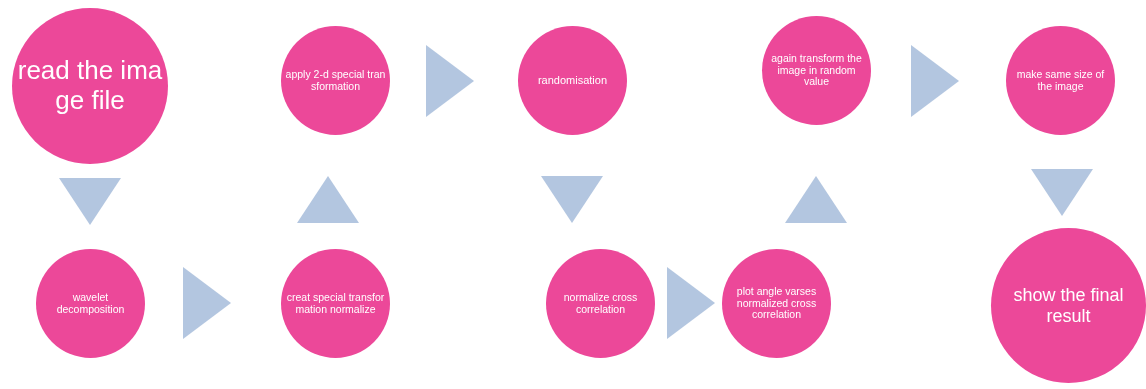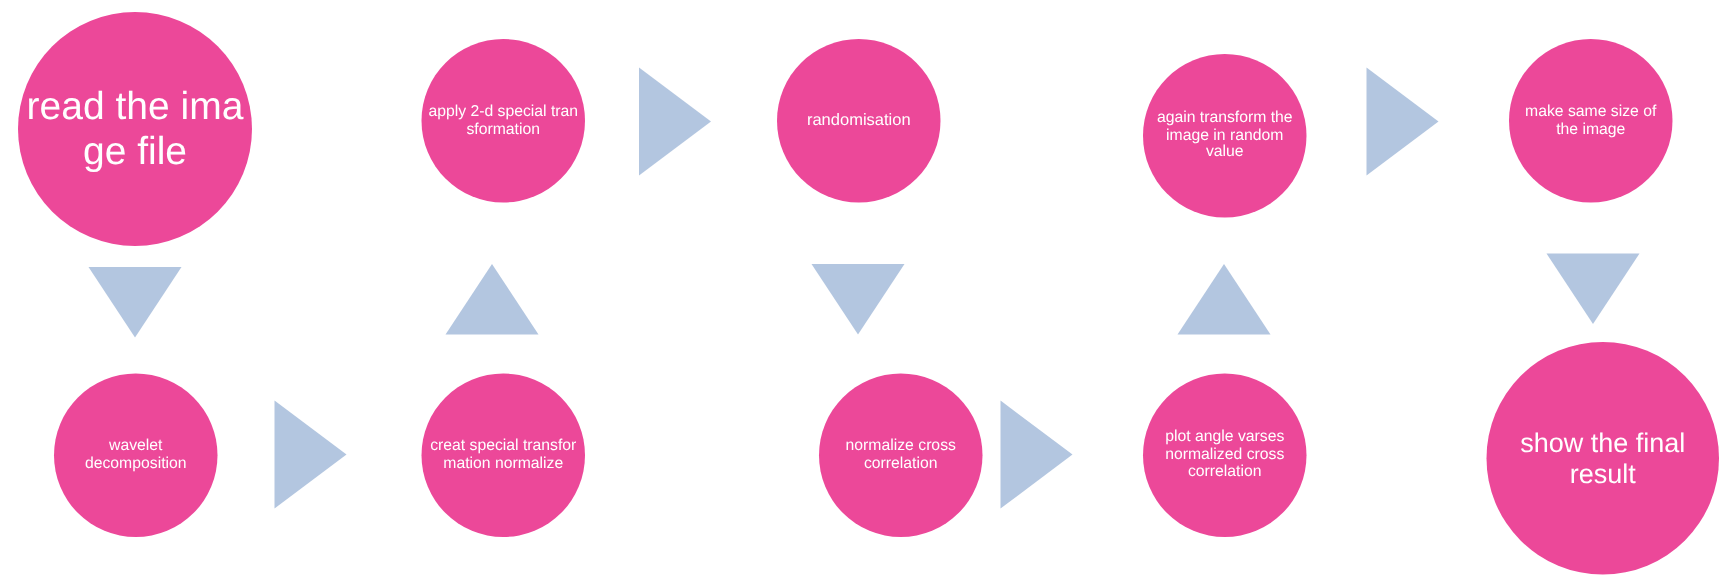--- a/index.html
+++ b/index.html
@@ -74,41 +74,41 @@
   </div>
 
   <div class="node small" style="left:281px; top:26px; width:109px; height:109px;">
     <span class="label">apply 2-d special transformation</span>
   </div>
 
   <div class="node medium" style="left:518px; top:26px; width:109px; height:109px; ">
     <span class="label" style="word-break:normal;">randomisation</span>
   </div>
 
-  <div class="node small" style="left:762px; top:36px; width:109px; height:109px;">
+  <div class="node small" style="left:762px; top:16px; width:109px; height:109px;">
     <span class="label" style="word-break:normal;">again transform the image in random value</span>
   </div>
 
   <div class="node small" style="left:36px; top:249px; width:109px; height:109px;">
     <span class="label" style="word-break:normal;">wavelet decomposition</span>
   </div>
 
   <div class="node small" style="left:1006px; top:26px; width:109px; height:109px;">
     <span class="label" style="word-break:normal;">make same size of the image</span>
   </div>
 
   <div class="node small" style="left:281px; top:249px; width:109px; height:109px;">
     <span class="label">creat special transformation normalize</span>
   </div>
 
   <div class="node small" style="left:546px; top:249px; width:109px; height:109px;">
     <span class="label" style="word-break:normal;">normalize cross correlation</span>
   </div>
 
-  <div class="node small" style="left:762px; top:249px; width:109px; height:109px;">
+  <div class="node small" style="left:722px; top:249px; width:109px; height:109px;">
     <span class="label" style="word-break:normal;">plot angle varses normalized cross correlation</span>
   </div>
 
   <div class="node xlarge" style="left:991px; top:228px; width:155px; height:155px;">
     <span class="label" style="word-break:normal;">show the final result</span>
   </div>
 
   <div class="tri down" style="left:59px; top:178px;"></div>
 
   <div class="tri right" style="left:183px; top:267px;"></div>

